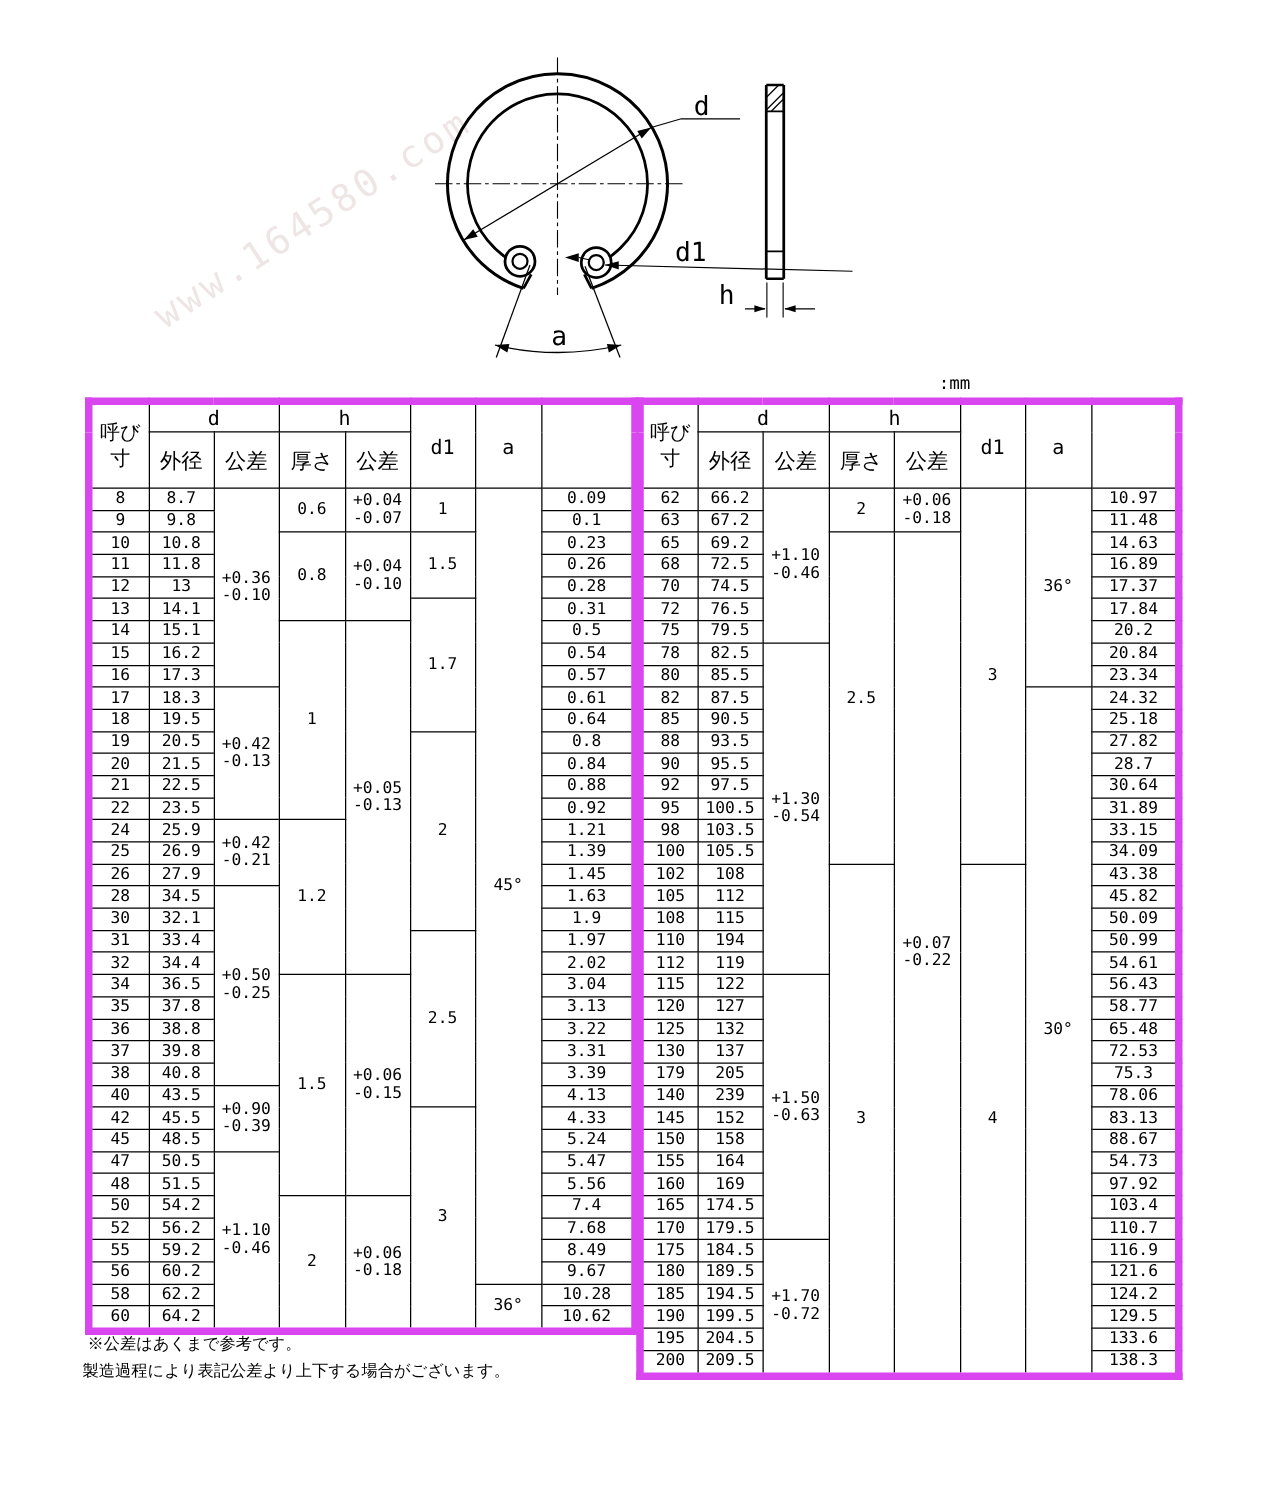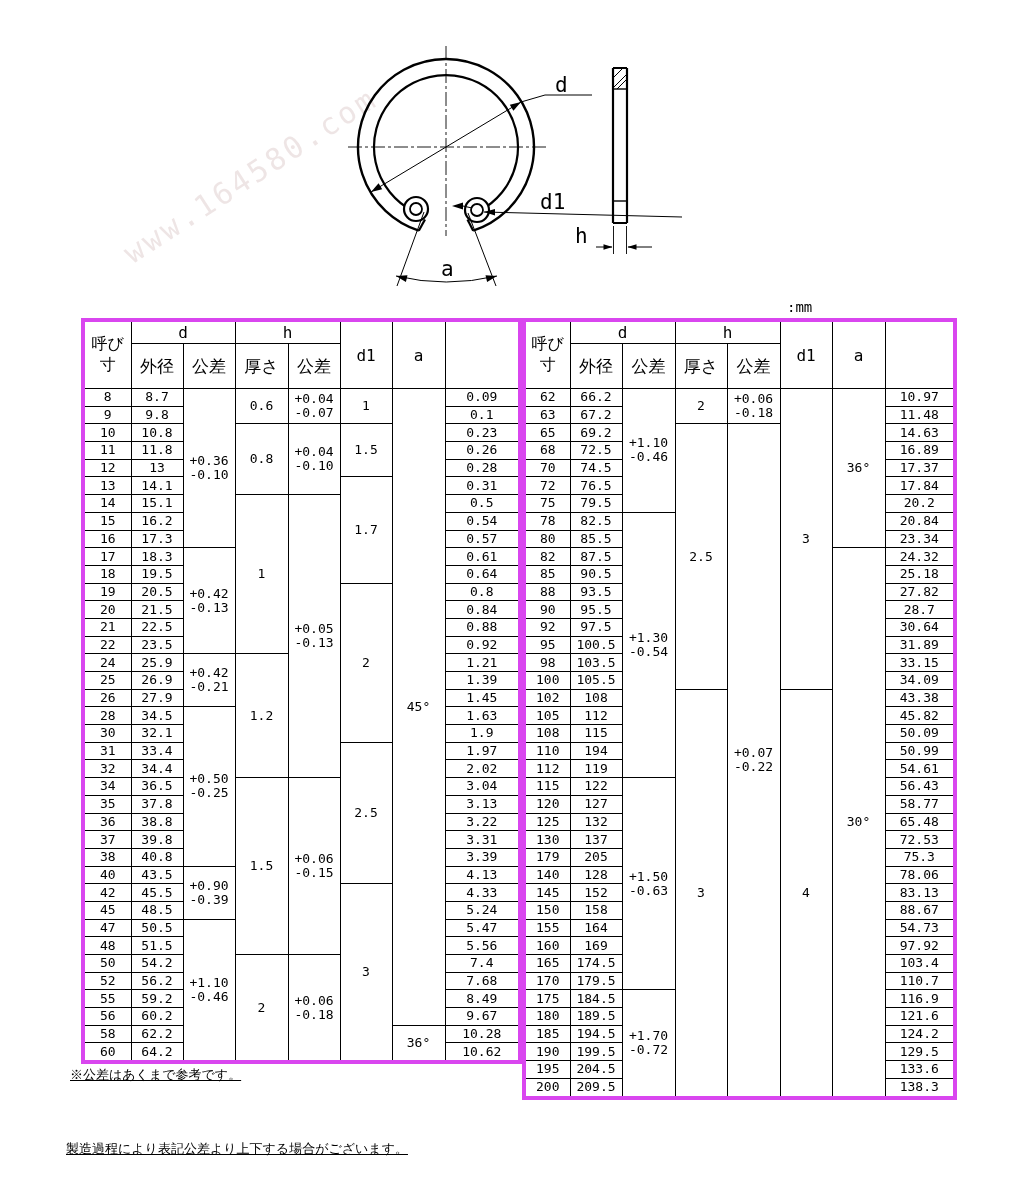--- a/index.html
+++ b/index.html
@@ -5,38 +5,38 @@
   html,body{margin:0;padding:0;background:#fff;}
   #page{position:relative;width:1010px;height:1200px;background:#fff;overflow:hidden;
         font-family:"Liberation Sans",sans-serif;color:#000;}
   
   #watermark{position:absolute;left:70px;top:90px;width:360px;height:170px;
     transform:rotate(-33deg);transform-origin:center;
     color:rgba(195,160,160,0.28);font-size:30px;letter-spacing:3px;
     font-family:"DejaVu Sans Mono",monospace;display:flex;align-items:center;justify-content:center;
     pointer-events:none;}
   
-  #unit-label{position:absolute;left:787px;top:299px;font-size:14px;
+  #unit-label{position:absolute;left:751px;top:299px;font-size:14px;
     font-family:"DejaVu Sans Mono",monospace;}
   
   table.spec{position:absolute;border-collapse:collapse;table-layout:fixed;
-    border:4px solid #d946ef;margin-left:13px;}
+    border:6px solid #d946ef;}
   #left-table{left:68px;top:318px;width:437px;}
   #right-table{left:509px;top:318px;width:431px;}
   table.spec th,table.spec td{border:1px solid #000;text-align:center;vertical-align:middle;
     padding:0;font-weight:normal;overflow:hidden;}
   table.spec td{height:16.7px;font-size:13px;line-height:14px;
     font-family:"DejaVu Sans Mono",monospace;white-space:pre-line;}
   table.spec thead tr.grp th{height:21px;font-size:16px;font-family:"DejaVu Sans Mono",monospace;}
   table.spec thead tr.sub th{height:44px;font-size:17px;}
   table.spec thead th.cjk{font-size:13px;font-family:"Liberation Sans",sans-serif;}
   
-  .note{position:absolute;font-size:13px;font-family:"Liberation Sans",sans-serif;text-decoration:underline;}
+  .note{position:absolute;font-size:13px;font-family:"Liberation Sans",sans-serif;}
   #note1{left:70px;top:1066px;}
-  #note2{left:66px;top:1140px;text-align:center;}
+  #note2{left:66px;top:1088px;text-align:center;}
   
   #drawing{position:absolute;left:330px;top:28px;}
   #drawing text{font-family:"DejaVu Sans Mono",monospace;fill:#000;}
 </style>
 </head>
 <body>
 <div id="page">
 
   <div id="watermark">www.164580.com</div>
 
@@ -529,21 +529,21 @@
           <td>137</td>
           <td>72.53</td>
         </tr>
         <tr>
           <td>179</td>
           <td>205</td>
           <td>75.3</td>
         </tr>
         <tr>
           <td>140</td>
-          <td>128</td>
+          <td>239</td>
           <td>78.06</td>
         </tr>
         <tr>
           <td>145</td>
           <td>152</td>
           <td>83.13</td>
         </tr>
         <tr>
           <td>150</td>
           <td>158</td>

